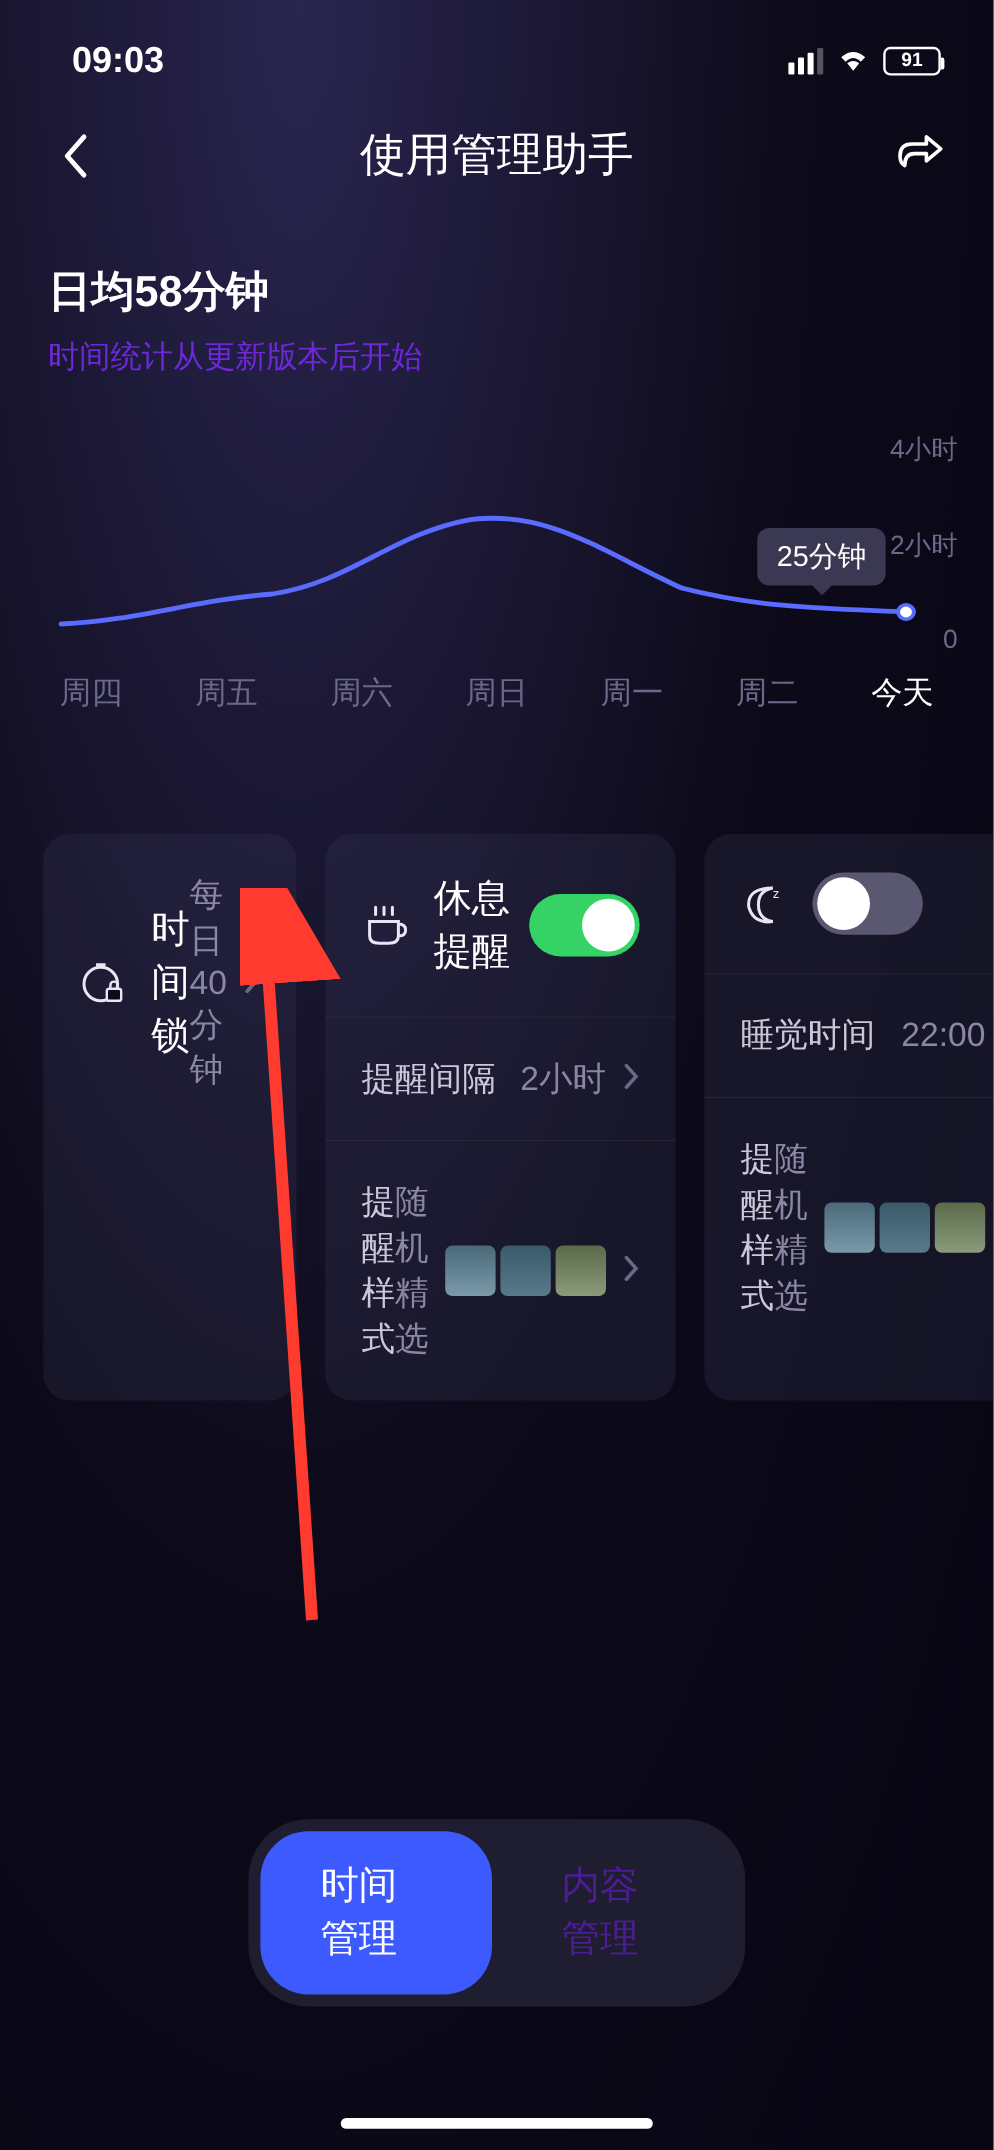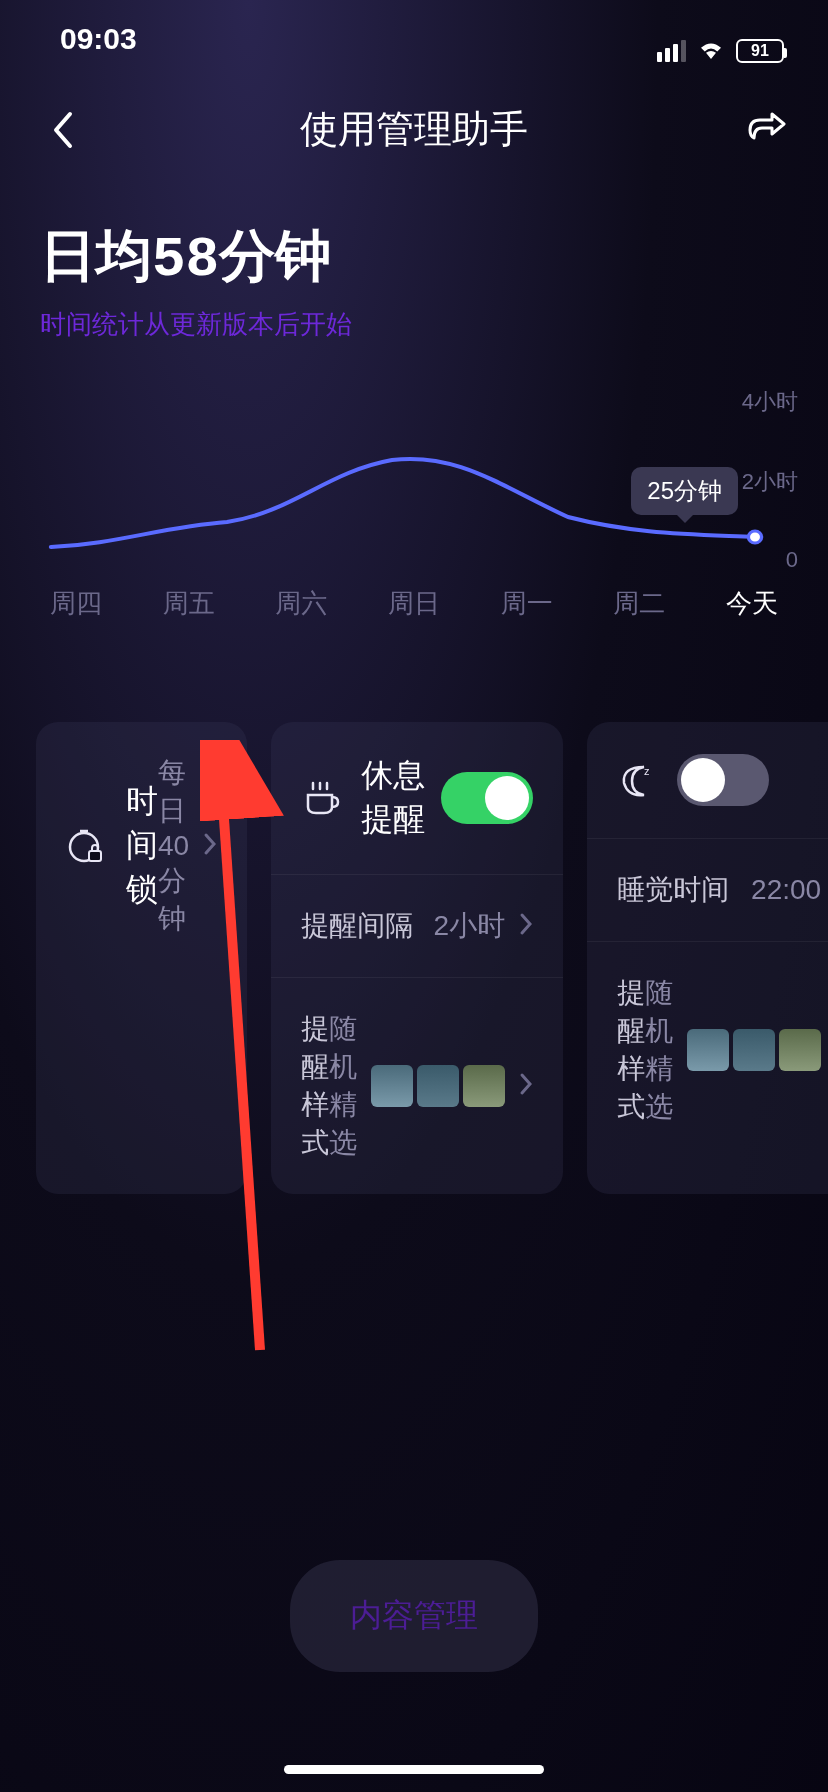--- a/index.html
+++ b/index.html
@@ -8,20 +8,21 @@
   height: 1792px;
   background: radial-gradient(ellipse at 30% 0%, #2a2550 0%, #0d0b1a 50%, #070512 100%);
   font-family: -apple-system, "PingFang SC", sans-serif;
   color: #fff;
   overflow: hidden;
   position: relative;
 }
 .status-bar {
   display: flex;
   justify-content: space-between;
+  align-items: center;
   padding: 22px 44px 0 60px;
   height: 80px;
 }
 .status-time { font-size: 30px; font-weight: 600; }
 .status-right { display: flex; align-items: center; gap: 10px; }
 .signal-bars { display: flex; align-items: flex-end; gap: 3px; }
 .bar { width: 5px; background: #fff; border-radius: 1px; }
 .bar.b1 { height: 10px; } .bar.b2 { height: 14px; } .bar.b3 { height: 18px; } .bar.b4 { height: 22px; opacity: 0.3; }
 .wifi-icon svg { width: 30px; height: 24px; }
 .battery-box {
@@ -30,21 +31,21 @@
   position: relative; font-size: 16px; font-weight: 600;
 }
 .battery-box::after { content: ""; position: absolute; right: -5px; top: 7px; width: 3px; height: 10px; background: #fff; border-radius: 0 2px 2px 0; }
 .header {
   display: flex; align-items: center; justify-content: space-between;
   padding: 24px 40px;
 }
 .back-btn, .share-btn { width: 44px; height: 44px; display: flex; align-items: center; justify-content: center; }
 .header-title { font-size: 38px; font-weight: 500; }
 .summary { padding: 40px 40px 20px; }
-.summary-title { font-size: 56px; font-weight: 600; font-family: Liberation Mono, monospace; }
+.summary-title { font-size: 36px; font-weight: 600; }
 .summary-sub { font-size: 26px; color: #6d28d9; margin-top: 12px; }
 .chart-area { position: relative; height: 280px; margin: 20px 40px 0; }
 .chart-svg { width: 100%; height: 200px; }
 .y-label { position: absolute; right: -10px; font-size: 22px; color: #6b688a; }
 .y-label.y4 { top: 5px; }
 .y-label.y2 { top: 85px; }
 .y-label.y0 { top: 165px; }
 .tooltip {
   position: absolute; right: 50px; top: 85px;
   background: #3a3852; border-radius: 10px;
@@ -254,20 +255,21 @@
       <div class="chevron">
         <svg width="14" height="24" viewBox="0 0 14 24">
             <path d="M3 3 L11 12 L3 21" stroke="#6b688a" stroke-width="3" fill="none" stroke-linecap="round"></path>
           </svg>
       </div>
     </div>
   </div>
 </div>
 
 <div class="bottom-tabs">
+  <div class="tab active">时间管理</div>
   <div class="tab">内容管理</div>
 </div>
 
 <div class="home-indicator"></div>
 
 <svg class="annotation-arrow" width="120" height="620" viewBox="0 0 120 620">
   <defs>
       <marker id="ah" markerWidth="12" markerHeight="12" refX="6" refY="6" orient="auto">
         <path d="M0 0 L12 6 L0 12 Z" fill="#ff3b30"></path>
       </marker>

